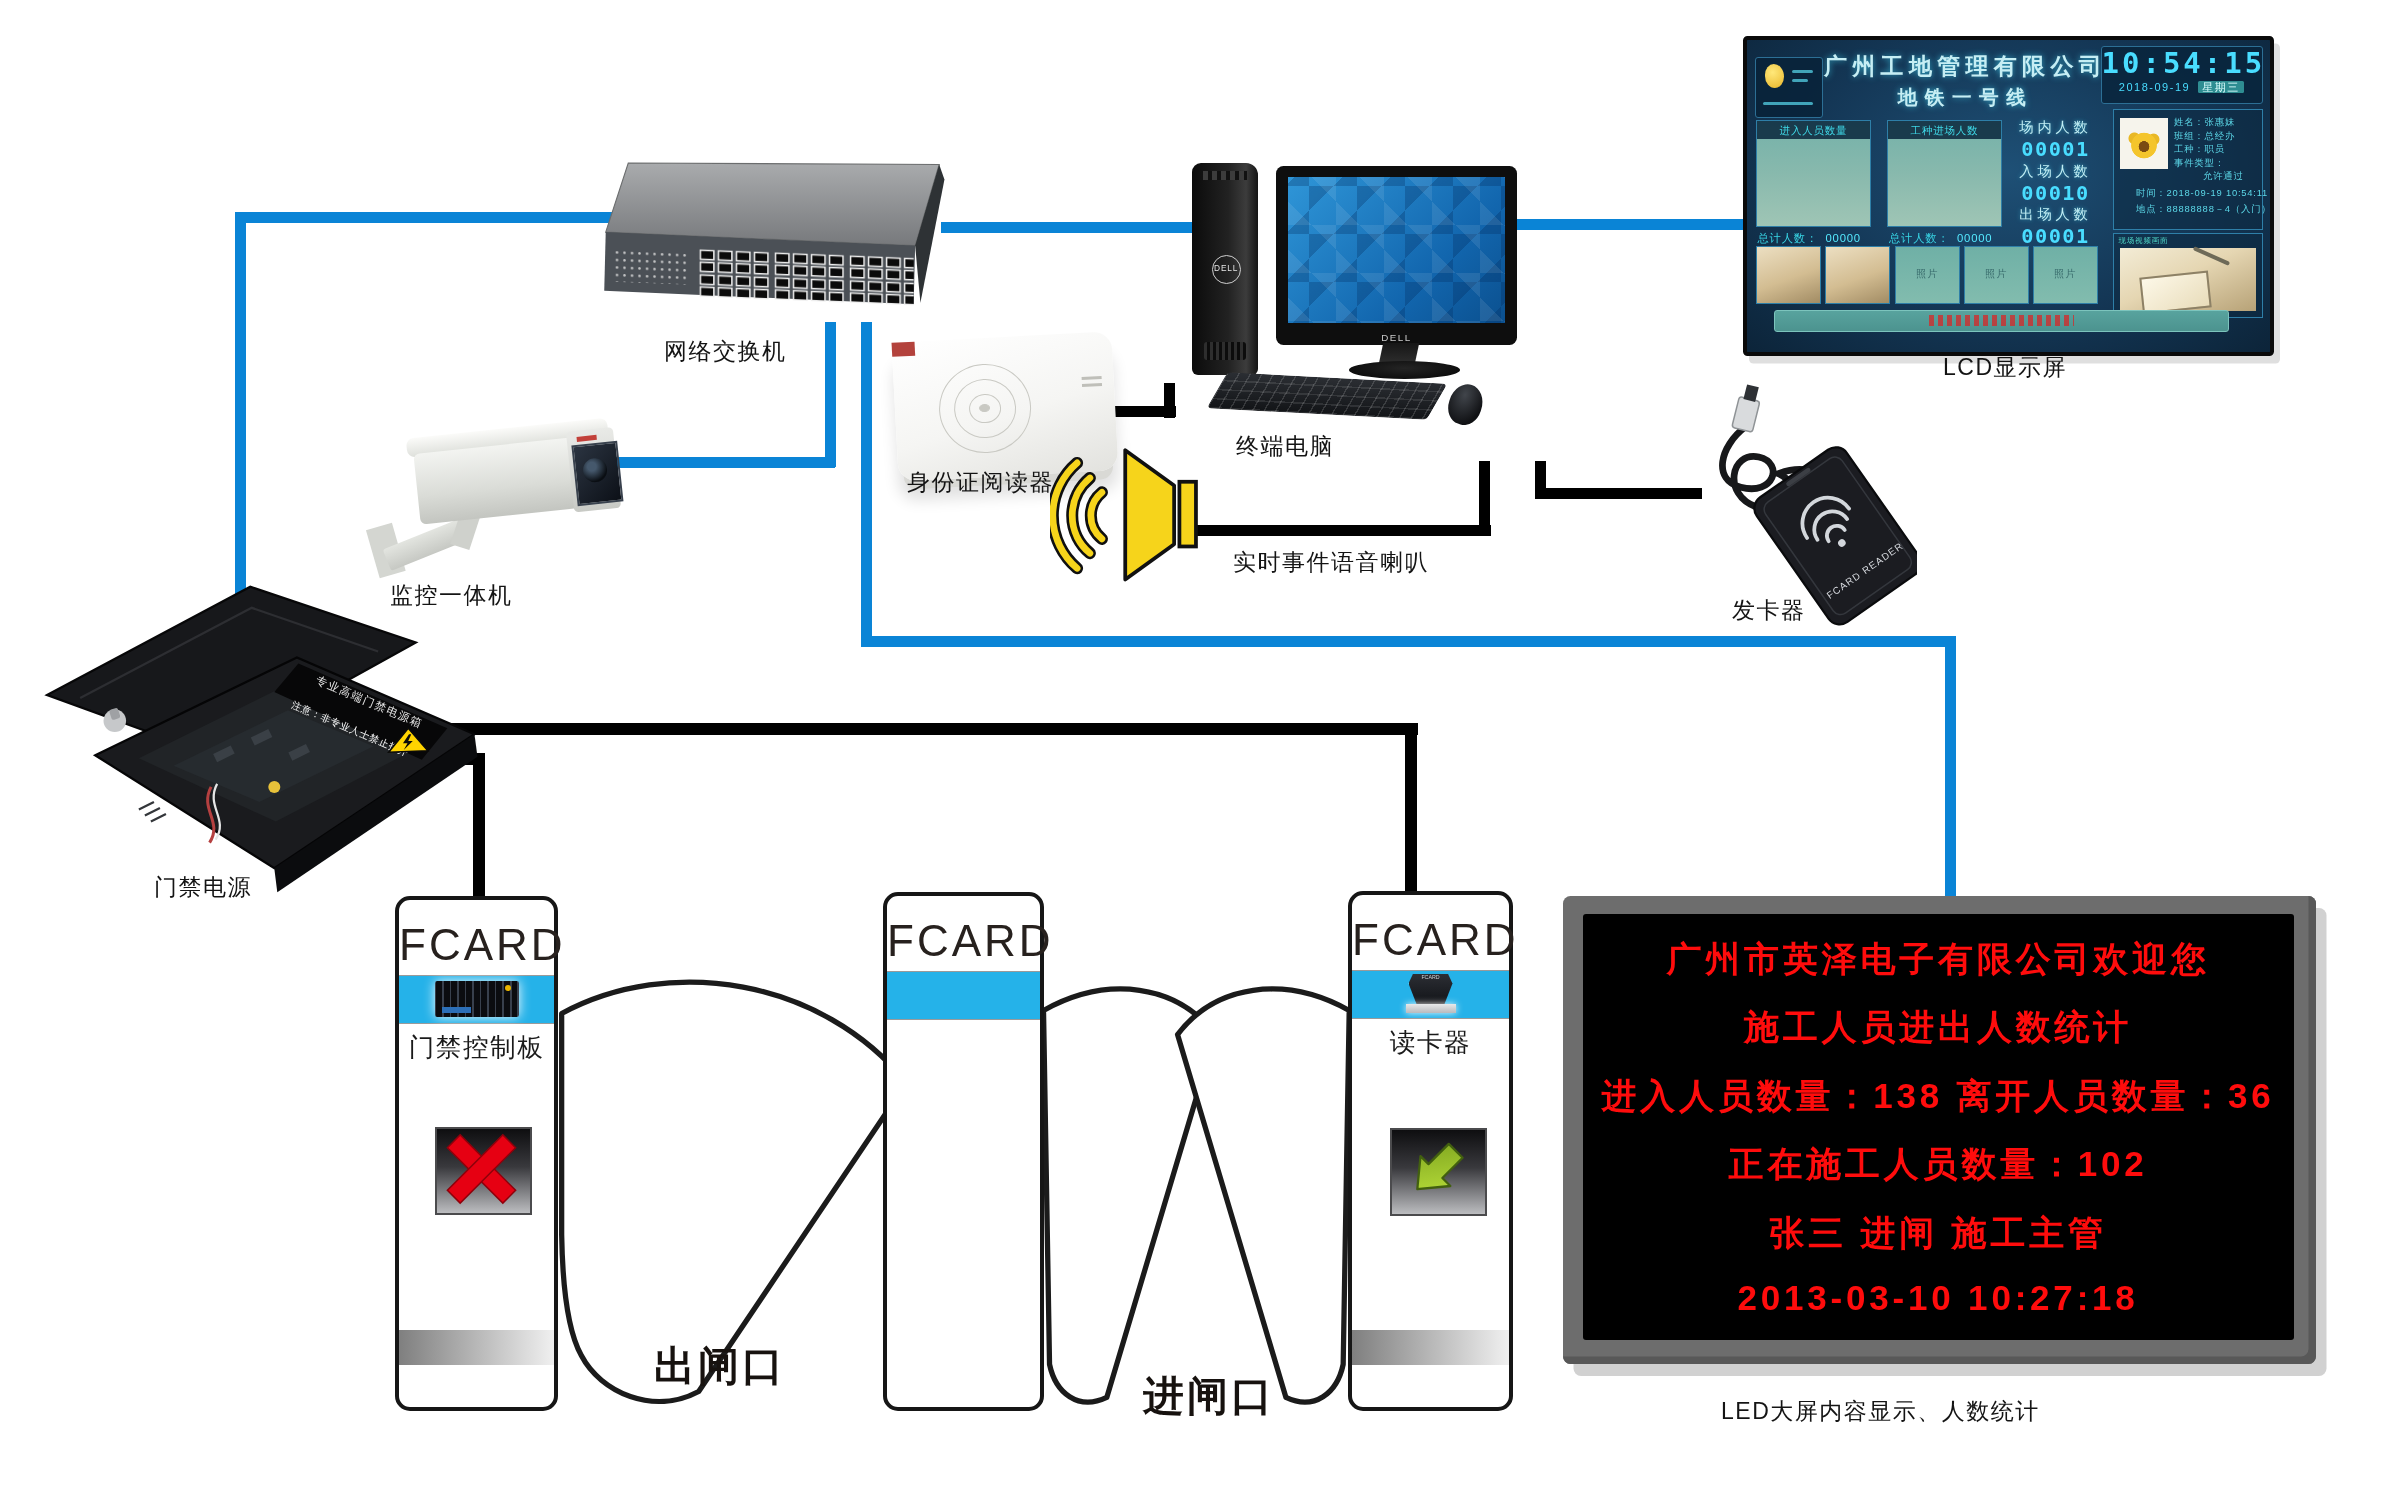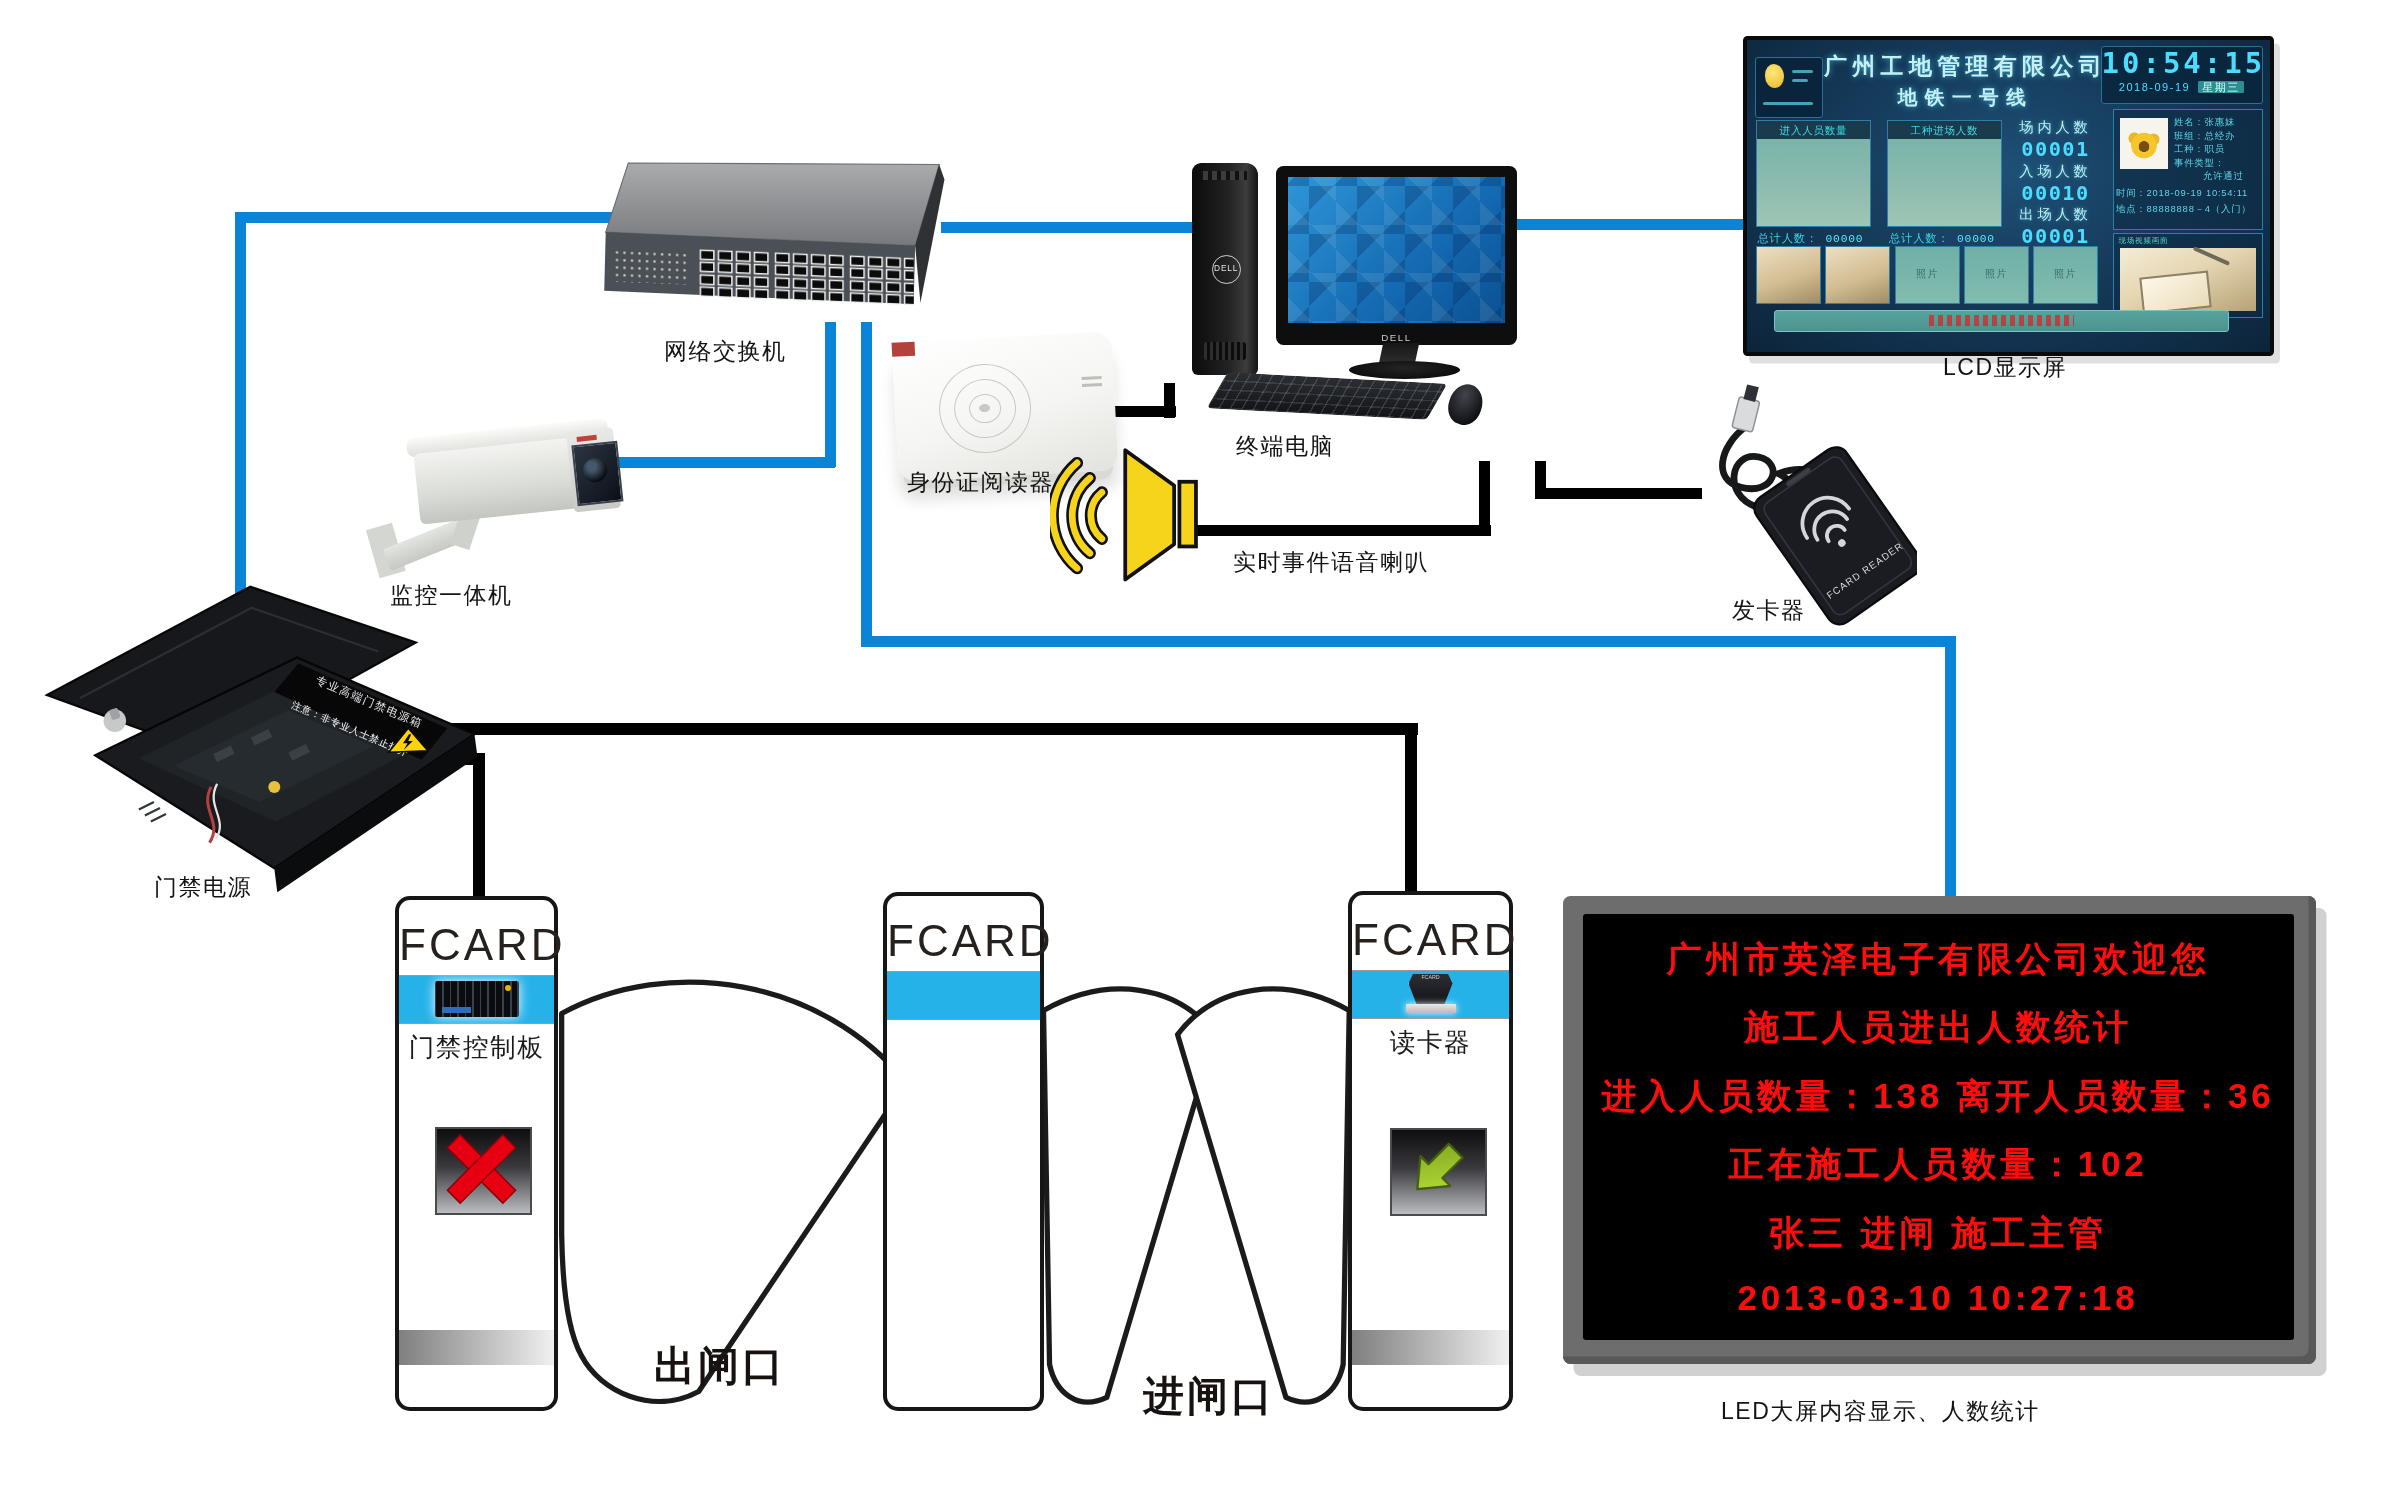--- a/index.html
+++ b/index.html
@@ -67,33 +67,33 @@
   .weather{left:7.5px;top:16.6px;width:66px;height:59px;background:rgba(8,34,56,.85);
     border:0.8px solid #2c6f95;border-radius:3px}
   .pear{left:9px;top:6.8px;width:19.6px;height:24px;border-radius:46% 54% 48% 52%;
     background:radial-gradient(circle at 40% 35%,#ffe87a,#e8b62a)}
   .wline{position:absolute;height:3px;background:rgba(90,220,240,.7);border-radius:1.5px}
   .tpanel{top:80px;height:105px;border:1.5px solid #2e7fa8;
     background:linear-gradient(180deg,#74b1a9,#88b9ad 50%,#9fc5b5)}
   .tpanel-hd{height:18px;background:rgba(9,38,60,.85);color:#3fd9e8;font-size:10.5px;
     text-align:center;line-height:18px;letter-spacing:0.8px}
   .totrow{top:191px;font-size:11.3px;color:#38d6e6;letter-spacing:0.8px;white-space:nowrap}
-  .totval{color:#55eaff;margin-left:7.5px;font-family:Liberation Mono, monospace}
+  .totval{color:#55eaff;margin-left:7.5px;font-family:Liberation Sans, sans-serif}
   .stats{left:259px;top:77px;width:99px;text-align:center}
   .st-l{font-size:14.3px;color:#c2eff5;letter-spacing:3.8px;margin-top:0.8px;text-shadow:0 0 4.5px rgba(60,200,230,.7)}
   .st-v{font-size:20.3px;font-weight:700;color:#49ddff;letter-spacing:1.5px;
     font-family:"DejaVu Sans Mono","Liberation Mono",monospace}
   .person{left:366px;top:69px;width:148px;height:119px;border:1.5px solid #2e7fa8;background:rgba(12,42,66,.55)}
   .photo{left:6px;top:7.5px;width:48px;height:51px;background:#f6f4ec;
     background-image:radial-gradient(circle at 50% 56%,#7a4b12 14%,transparent 15%),
       radial-gradient(circle at 50% 54%,#f4c52c 34%,transparent 36%),
       radial-gradient(circle at 30% 40%,#e9b825 12%,transparent 14%),
       radial-gradient(circle at 70% 42%,#e9b825 12%,transparent 14%)}
   .pl{position:absolute;left:60px;font-size:9.4px;color:#5cd8e8;white-space:nowrap;letter-spacing:0.8px}
-  .plw{position:absolute;left:2px;font-size:9.4px;color:#5cd8e8;white-space:nowrap;letter-spacing:0.8px}
+  .plw{position:absolute;left:22px;font-size:9.4px;color:#5cd8e8;white-space:nowrap;letter-spacing:0.8px}
   .video{left:366px;top:193px;width:148px;height:83px;border:1.5px solid #2e7fa8;background:rgba(12,42,66,.55)}
   .vtag{left:4.5px;top:2.3px;font-size:7.5px;color:#4fd8c8;letter-spacing:0.8px}
   .vimg{left:6px;top:14.3px;width:136px;height:63px;
     background:linear-gradient(155deg,#f3ecd6,#e5d6b2 45%,#b7a277)}
   .varm{left:72px;top:6px;width:39px;height:3.8px;background:#6e6a58;border-radius:2.3px;transform:rotate(24deg)}
   .vwin{left:21px;top:25.6px;width:65px;height:33px;background:linear-gradient(150deg,#fdf8e8,#e8dcba);
     border:2.3px solid #8d8166;transform:rotate(-6deg)}
   .thumb{top:206px;width:63px;height:56px;border:1.5px solid #2e7fa8}
   .thumb-photo{background:linear-gradient(160deg,#ecdfc2,#d3bd92 55%,#a28c64)}
   .thumb-teal{background:linear-gradient(180deg,#6fb0a6,#82bcae);color:rgba(8,52,62,.6);

